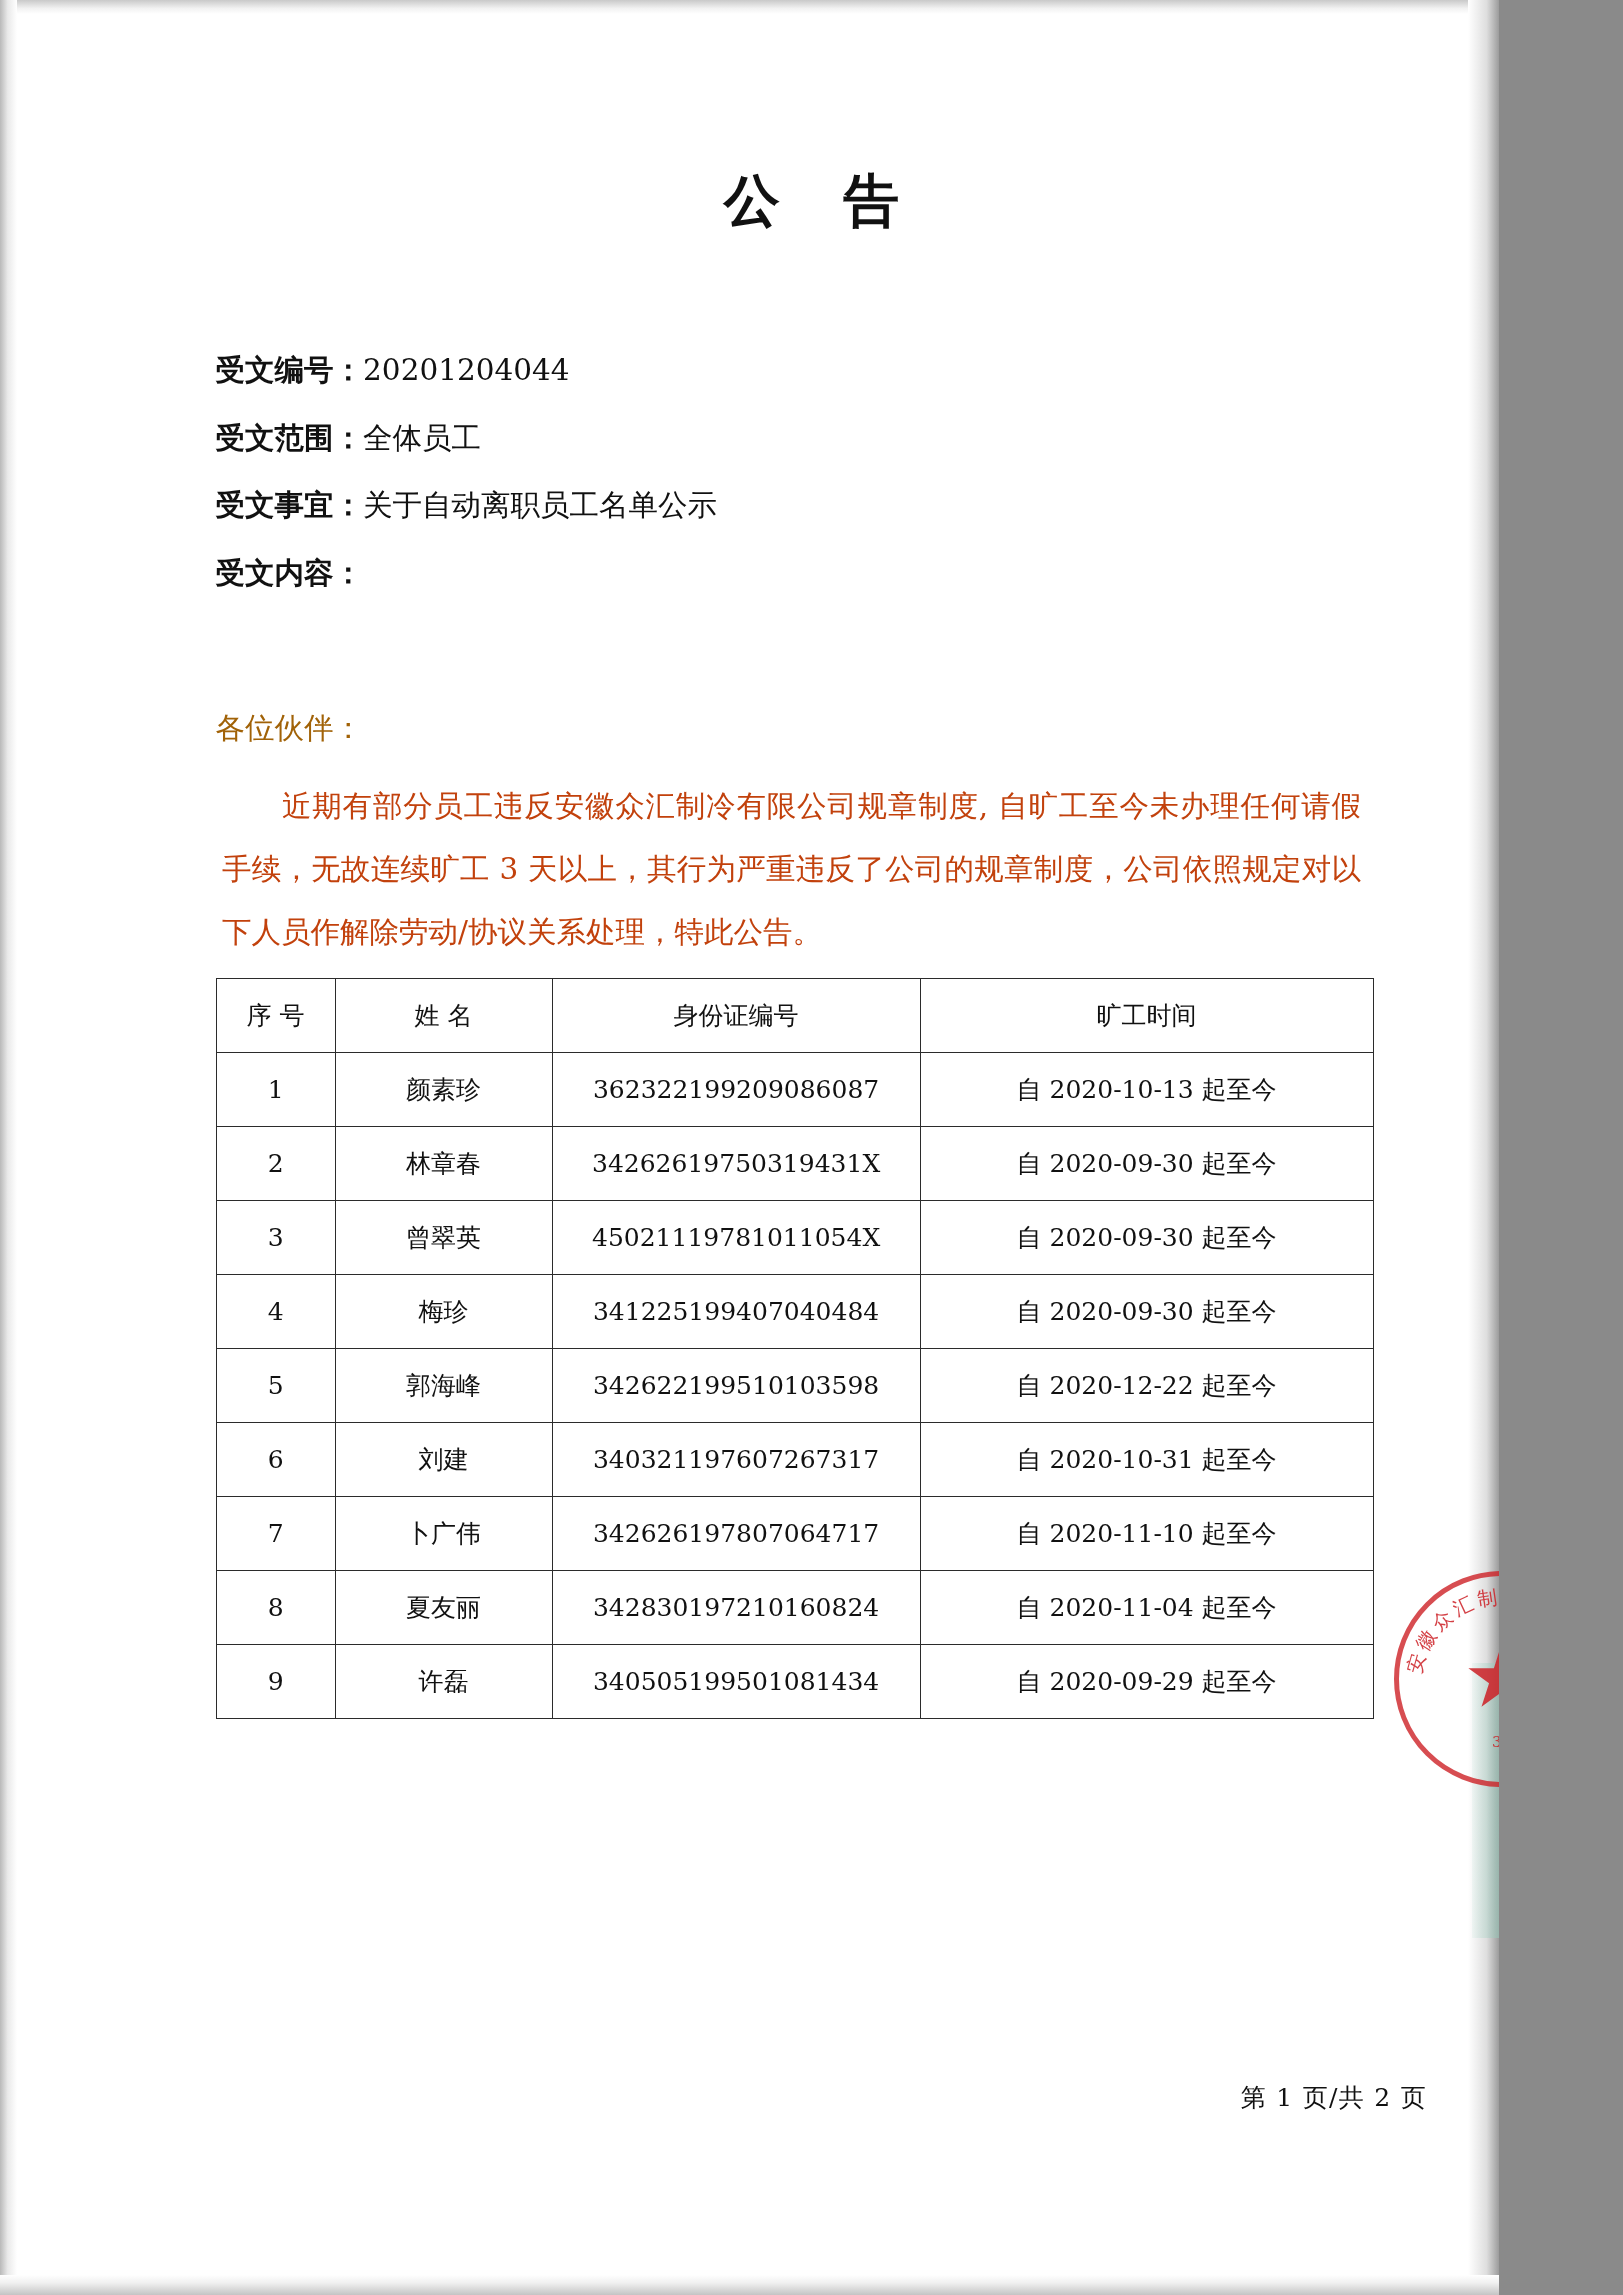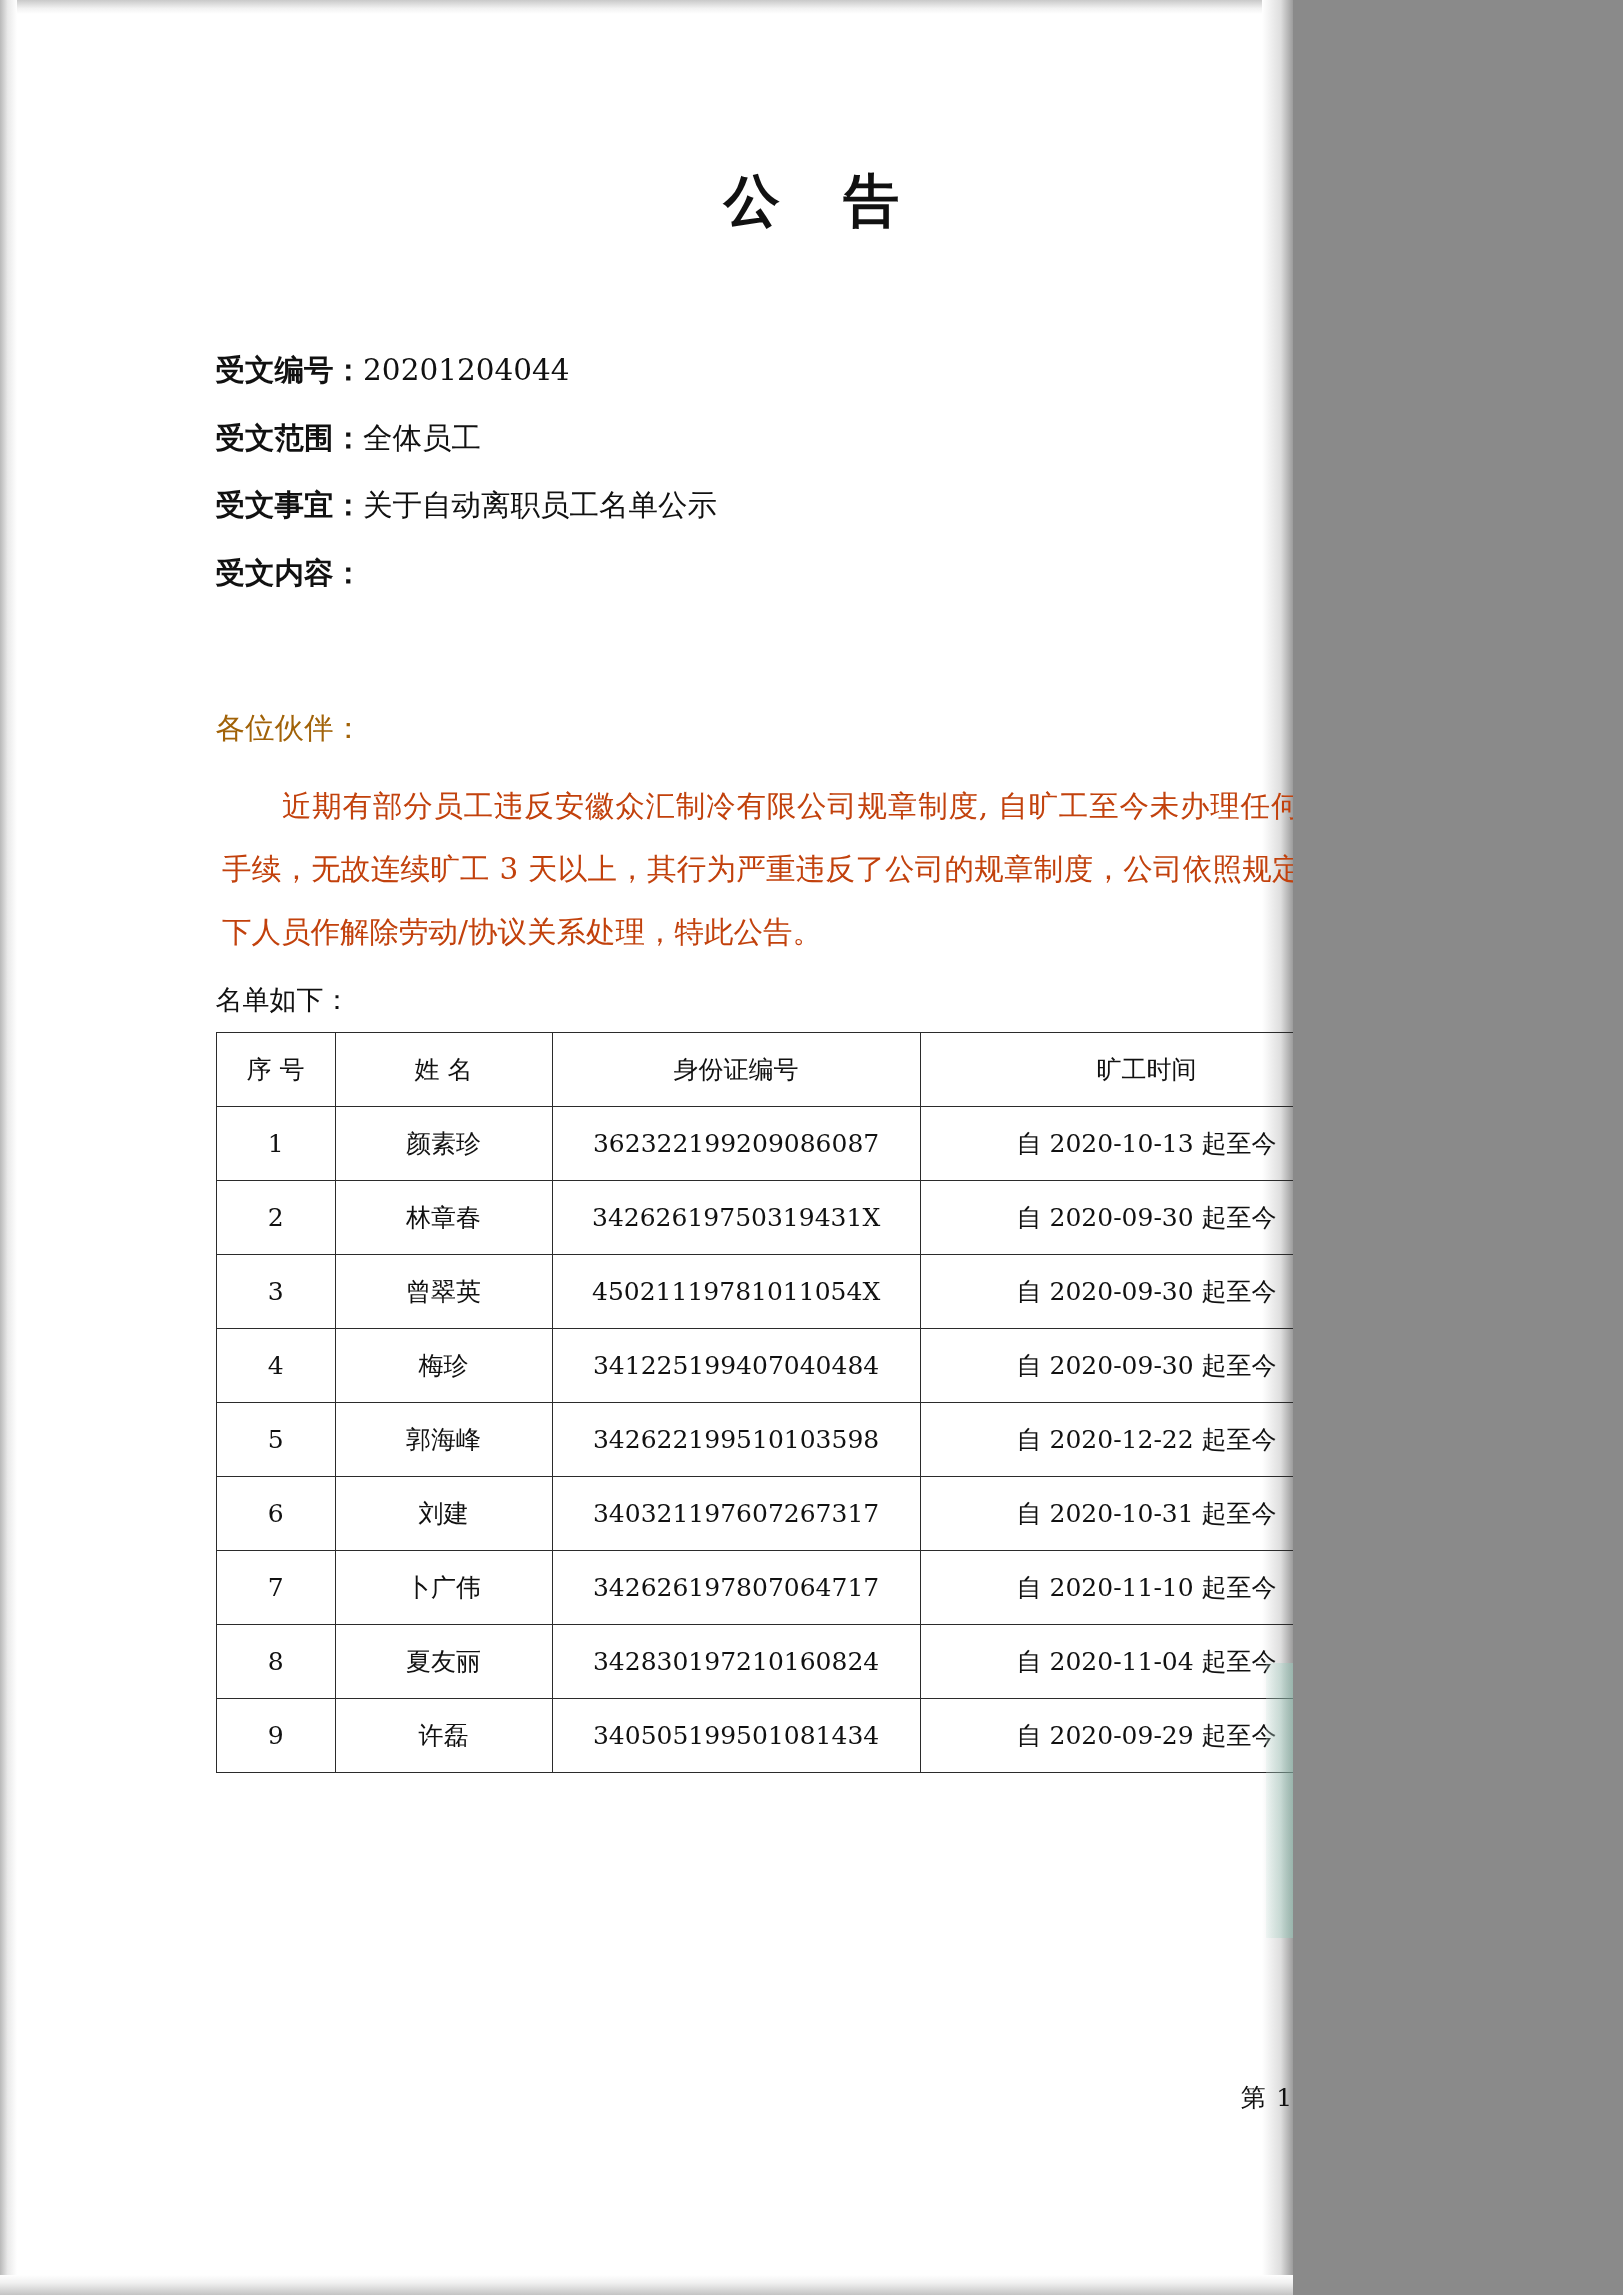--- a/index.html
+++ b/index.html
@@ -5,21 +5,21 @@
   html, body {
     margin: 0;
     padding: 0;
     background: #8a8a8a;
   }
   body {
     font-family: "DejaVu Sans", "Liberation Sans", sans-serif;
   }
   .page {
     position: relative;
-    width: 1293px;
+    width: 1499px;
     height: 2295px;
     background: #ffffff;
     overflow: hidden;
     box-sizing: border-box;
   }
   
   .scan-edge-left {
     position: absolute;
     left: 0; top: 0;
     width: 17px; height: 100%;
@@ -227,21 +227,20 @@
       </div>
       <div class="meta-row">
         <span class="meta-label">受文内容：</span><span class="meta-value"></span>
       </div>
     </div>
 
     <div class="salutation">各位伙伴：</div>
 
     <div class="body-para">近期有部分员工违反安徽众汇制冷有限公司规章制度, 自旷工至今未办理任何请假手续，无故连续旷工 3 天以上，其行为严重违反了公司的规章制度，公司依照规定对以下人员作解除劳动/协议关系处理，特此公告。</div>
 
-    <div class="list-label">名单如下：</div>
 
     <table class="roster">
       <thead>
         <tr>
           <th class="col-idx">序 号</th>
           <th class="col-name">姓 名</th>
           <th class="col-id">身份证编号</th>
           <th class="col-date">旷工时间</th>
         </tr>
       </thead>

